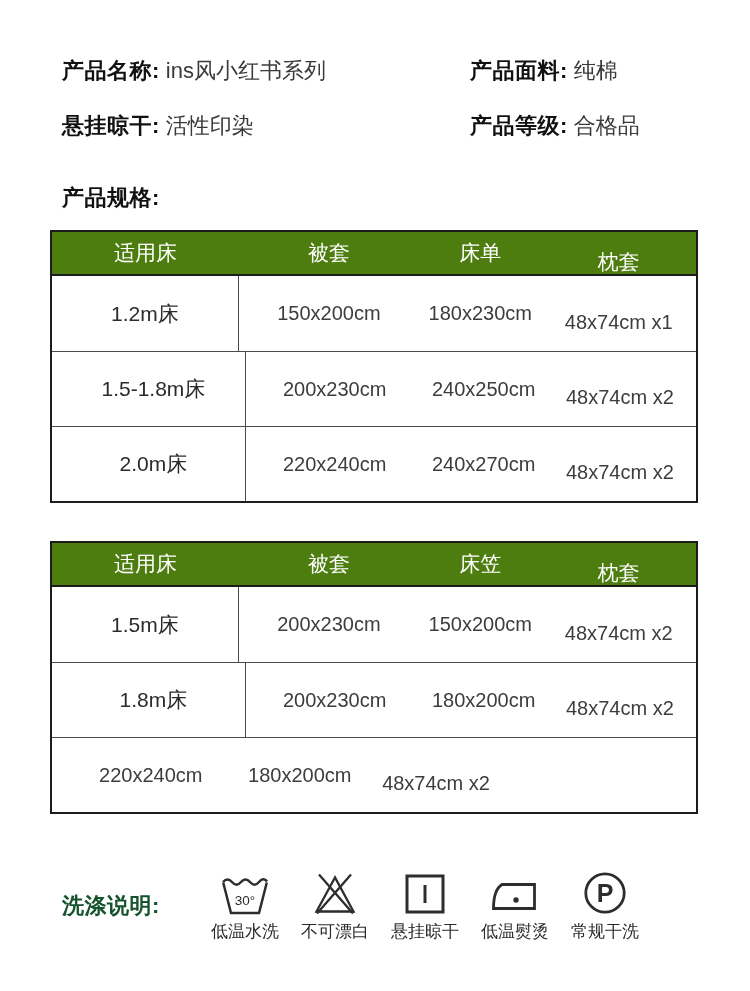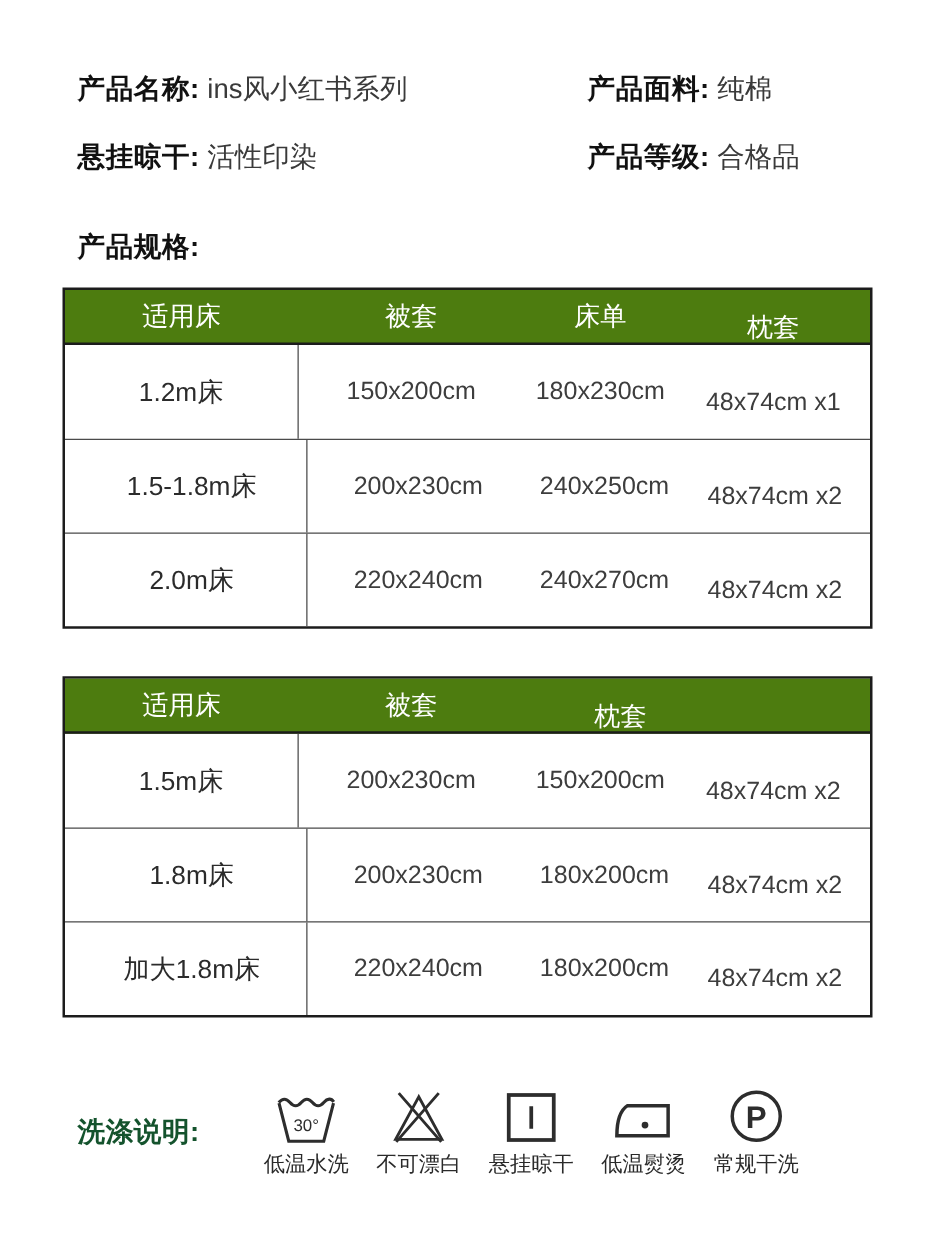--- a/index.html
+++ b/index.html
@@ -115,36 +115,36 @@
       <div class="cell c2">220x240cm</div>
       <div class="cell c3">240x270cm</div>
       <div class="cell c4">48x74cm x2</div>
     </div>
   </div>
 
   <div class="spec-table t2">
     <div class="thead">
       <div class="cell c1">适用床</div>
       <div class="cell c2">被套</div>
+      <div class="cell c3">床笠</div>
       <div class="cell c4">枕套</div>
     </div>
     <div class="trow">
       <div class="cell c1">1.5m床</div>
       <div class="cell c2">200x230cm</div>
       <div class="cell c3">150x200cm</div>
       <div class="cell c4">48x74cm x2</div>
     </div>
     <div class="trow">
       <div class="cell c1">1.8m床</div>
       <div class="cell c2">200x230cm</div>
       <div class="cell c3">180x200cm</div>
       <div class="cell c4">48x74cm x2</div>
     </div>
     <div class="trow">
-      <div class="cell c1">加大1.8m床</div>
       <div class="cell c2">220x240cm</div>
       <div class="cell c3">180x200cm</div>
       <div class="cell c4">48x74cm x2</div>
     </div>
   </div>
 
   <div class="wash-label">洗涤说明:</div>
 
   <div class="wash-items">
 

